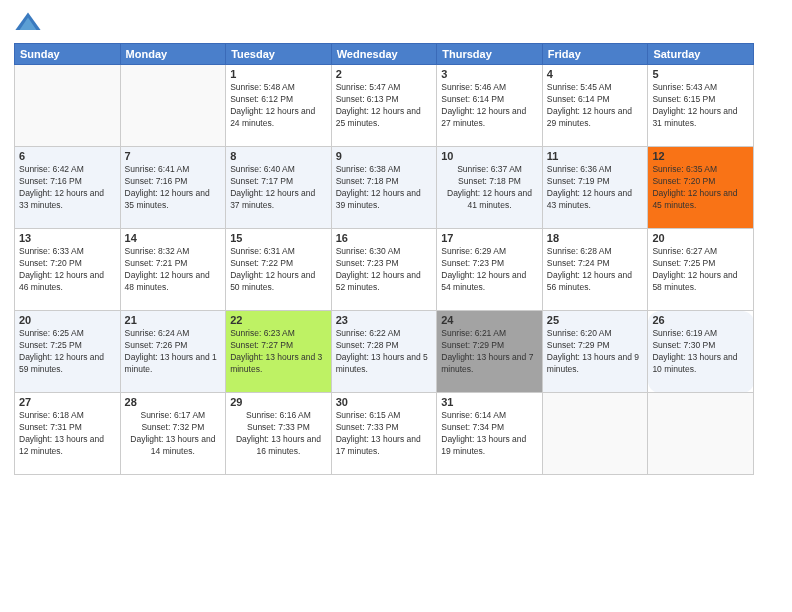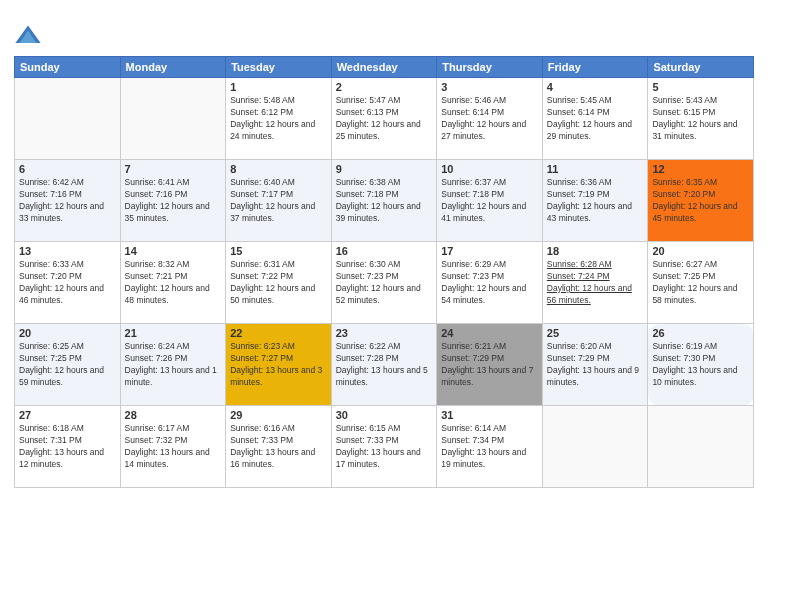--- a/index.html
+++ b/index.html
@@ -7,21 +7,21 @@
       font-family: Arial, sans-serif;
       background: #fff;
       width: 792px;
       height: 612px;
       overflow: hidden;
     }
     .page {
       width: 768px;
       height: 612px;
       background: #fff;
-      padding: 22px 14px;
+      padding: 9px 14px;
     }
     .header-row {
       display: flex;
       justify-content: space-between;
       align-items: flex-start;
       margin-bottom: 6px;
     }
     .logo {
       display: flex;
       align-items: center;
@@ -188,21 +188,21 @@
 Daylight: 12 hours and 37 minutes.</div>
           </td>
           <td style="background: rgb(240, 244, 250);">
             <span class="day-number">9</span>
             <div class="day-info" style="white-space: pre-line;">Sunrise: 6:38 AM
 Sunset: 7:18 PM
 Daylight: 12 hours and 39 minutes.</div>
           </td>
           <td style="background: rgb(240, 244, 250);">
             <span class="day-number">10</span>
-            <div class="day-info" style="white-space: pre-line;">Sunrise: 6:37 AM
+            <div class="day-info" style="white-space: pre-line; text-align: center;">Sunrise: 6:37 AM
 Sunset: 7:18 PM
 Daylight: 12 hours and 41 minutes.</div>
           </td>
           <td style="background: rgb(240, 244, 250);">
             <span class="day-number">11</span>
             <div class="day-info" style="white-space: pre-line;">Sunrise: 6:36 AM
 Sunset: 7:19 PM
 Daylight: 12 hours and 43 minutes.</div>
           </td>
           <td style="background: #f97316;">
@@ -238,21 +238,21 @@
 Daylight: 12 hours and 52 minutes.</div>
           </td>
           <td>
             <span class="day-number">17</span>
             <div class="day-info" style="white-space: pre-line;">Sunrise: 6:29 AM
 Sunset: 7:23 PM
 Daylight: 12 hours and 54 minutes.</div>
           </td>
           <td>
             <span class="day-number">18</span>
-            <div class="day-info" style="white-space: pre-line; text-decoration: underline;">Sunrise: 6:28 AM
+            <div class="day-info" style="white-space: pre-line;">Sunrise: 6:28 AM
 Sunset: 7:24 PM
 Daylight: 12 hours and 56 minutes.</div>
           </td>
           <td>
             <span class="day-number">20</span>
             <div class="day-info" style="white-space: pre-line;">Sunrise: 6:27 AM
 Sunset: 7:25 PM
 Daylight: 12 hours and 58 minutes.</div>
           </td>
         </tr>
@@ -262,21 +262,21 @@
             <div class="day-info" style="white-space: pre-line;">Sunrise: 6:25 AM
 Sunset: 7:25 PM
 Daylight: 12 hours and 59 minutes.</div>
           </td>
           <td style="background: rgb(240, 244, 250);">
             <span class="day-number">21</span>
             <div class="day-info" style="white-space: pre-line;">Sunrise: 6:24 AM
 Sunset: 7:26 PM
 Daylight: 13 hours and 1 minute.</div>
           </td>
-          <td style="background: #eab308;">
+          <td style="background: #bef264;">
             <span class="day-number">22</span>
             <div class="day-info" style="white-space: pre-line;">Sunrise: 6:23 AM
 Sunset: 7:27 PM
 Daylight: 13 hours and 3 minutes.</div>
           </td>
           <td style="background: rgb(240, 244, 250); margin-left: 20px;">
             <span class="day-number">23</span>
             <div class="day-info" style="white-space: pre-line;">Sunrise: 6:22 AM
 Sunset: 7:28 PM
 Daylight: 13 hours and 5 minutes.</div>
@@ -302,27 +302,27 @@
         </tr>
         <tr>
           <td>
             <span class="day-number">27</span>
             <div class="day-info" style="white-space: pre-line;">Sunrise: 6:18 AM
 Sunset: 7:31 PM
 Daylight: 13 hours and 12 minutes.</div>
           </td>
           <td>
             <span class="day-number">28</span>
-            <div class="day-info" style="white-space: pre-line;">Sunrise: 6:17 AM
+            <div class="day-info" style="white-space: pre-line; text-align: center;">Sunrise: 6:17 AM
 Sunset: 7:32 PM
 Daylight: 13 hours and 14 minutes.</div>
           </td>
           <td>
             <span class="day-number">29</span>
-            <div class="day-info" style="white-space: pre-line;">Sunrise: 6:16 AM
+            <div class="day-info" style="white-space: pre-line; text-align: center;">Sunrise: 6:16 AM
 Sunset: 7:33 PM
 Daylight: 13 hours and 16 minutes.</div>
           </td>
           <td>
             <span class="day-number">30</span>
             <div class="day-info" style="white-space: pre-line;">Sunrise: 6:15 AM
 Sunset: 7:33 PM
 Daylight: 13 hours and 17 minutes.</div>
           </td>
           <td>

